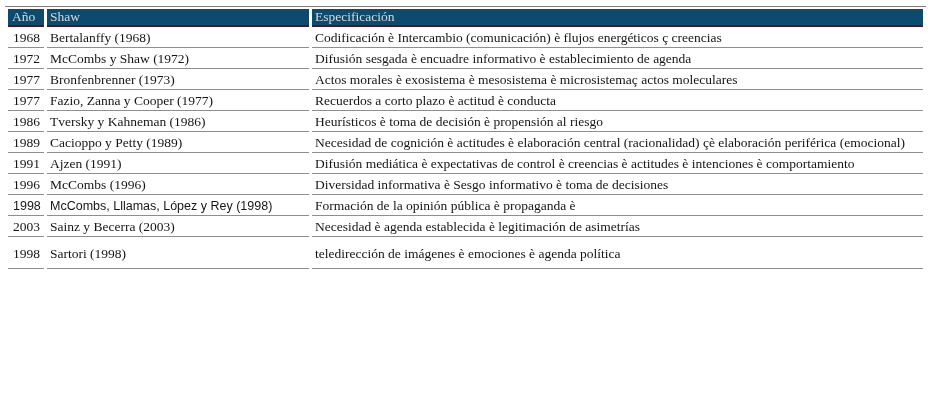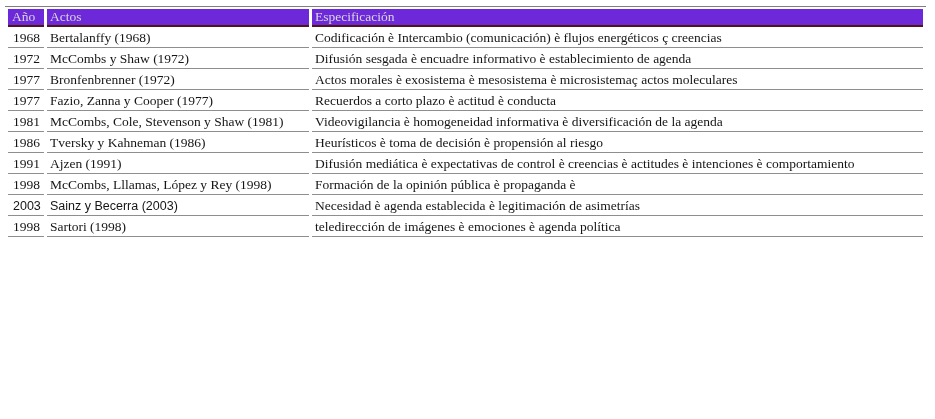--- a/index.html
+++ b/index.html
@@ -25,21 +25,21 @@
     width: 921px;
     margin: 6px 0 0 5px;
     border-top: 1px solid #7f7f7f;
     font-size: 13.5px;
     color: #151515;
   }
   col.c-ano  { width: 36px; }
   col.c-autor { width: 262px; }
   col.c-espec { width: auto; }
   th {
-    background: #6d28d9;
+    background: #0c4a6e;
     color: #d9d9d9;
     font-weight: normal;
     text-align: left;
     font-size: 13.5px;
     height: 15px;
     padding: 0 3px;
     border-bottom: 2px solid #521414;
     white-space: nowrap;
     overflow: hidden;
   }
@@ -68,59 +68,64 @@
 <div class="page">
   <table class="ref-table">
     <colgroup>
       <col class="c-ano">
       <col class="c-autor">
       <col class="c-espec">
     </colgroup>
     <thead>
       <tr>
         <th class="h-ano">Año</th>
-        <th class="h-autor">Actos</th>
+        <th class="h-autor">Shaw</th>
         <th class="h-espec">Especificación</th>
       </tr>
     </thead>
     <tbody id="table-body">
         <tr>
           <td class="cell-ano">1968</td>
           <td class="cell-autor">Bertalanffy (1968)</td>
           <td class="cell-especificacion">Codificación è Intercambio (comunicación) è flujos energéticos ç creencias</td>
         </tr>
         <tr>
           <td class="cell-ano">1972</td>
           <td class="cell-autor">McCombs y Shaw (1972)</td>
           <td class="cell-especificacion">Difusión sesgada è encuadre informativo è establecimiento de agenda</td>
         </tr>
         <tr>
           <td class="cell-ano">1977</td>
-          <td class="cell-autor">Bronfenbrenner (1972)</td>
+          <td class="cell-autor">Bronfenbrenner (1973)</td>
           <td class="cell-especificacion">Actos morales è exosistema è mesosistema è microsistemaç actos moleculares</td>
         </tr>
         <tr>
           <td class="cell-ano">1977</td>
           <td class="cell-autor">Fazio, Zanna y Cooper (1977)</td>
           <td class="cell-especificacion">Recuerdos a corto plazo è actitud è conducta</td>
         </tr>
         <tr>
-          <td class="cell-ano">1981</td>
-          <td class="cell-autor">McCombs, Cole, Stevenson y Shaw (1981)</td>
-          <td class="cell-especificacion">Videovigilancia è homogeneidad informativa è diversificación de la agenda</td>
-        </tr>
-        <tr>
           <td class="cell-ano">1986</td>
           <td class="cell-autor">Tversky y Kahneman (1986)</td>
           <td class="cell-especificacion">Heurísticos è toma de decisión è propensión al riesgo</td>
         </tr>
         <tr>
+          <td class="cell-ano">1989</td>
+          <td class="cell-autor">Cacioppo y Petty (1989)</td>
+          <td class="cell-especificacion">Necesidad de cognición è actitudes è elaboración central (racionalidad) çè elaboración periférica (emocional)</td>
+        </tr>
+        <tr>
           <td class="cell-ano">1991</td>
           <td class="cell-autor">Ajzen (1991)</td>
           <td class="cell-especificacion">Difusión mediática è expectativas de control è creencias è actitudes è intenciones è comportamiento</td>
+        </tr>
+        <tr>
+          <td class="cell-ano">1996</td>
+          <td class="cell-autor">McCombs (1996)</td>
+          <td class="cell-especificacion">Diversidad informativa è Sesgo informativo è toma de decisiones</td>
         </tr>
         <tr>
           <td class="cell-ano">1998</td>
           <td class="cell-autor">McCombs, Lllamas, López y Rey (1998)</td>
           <td class="cell-especificacion">Formación de la opinión pública è propaganda è</td>
         </tr>
         <tr>
           <td class="cell-ano">2003</td>
           <td class="cell-autor">Sainz y Becerra (2003)</td>
           <td class="cell-especificacion">Necesidad è agenda establecida è legitimación de asimetrías</td>

